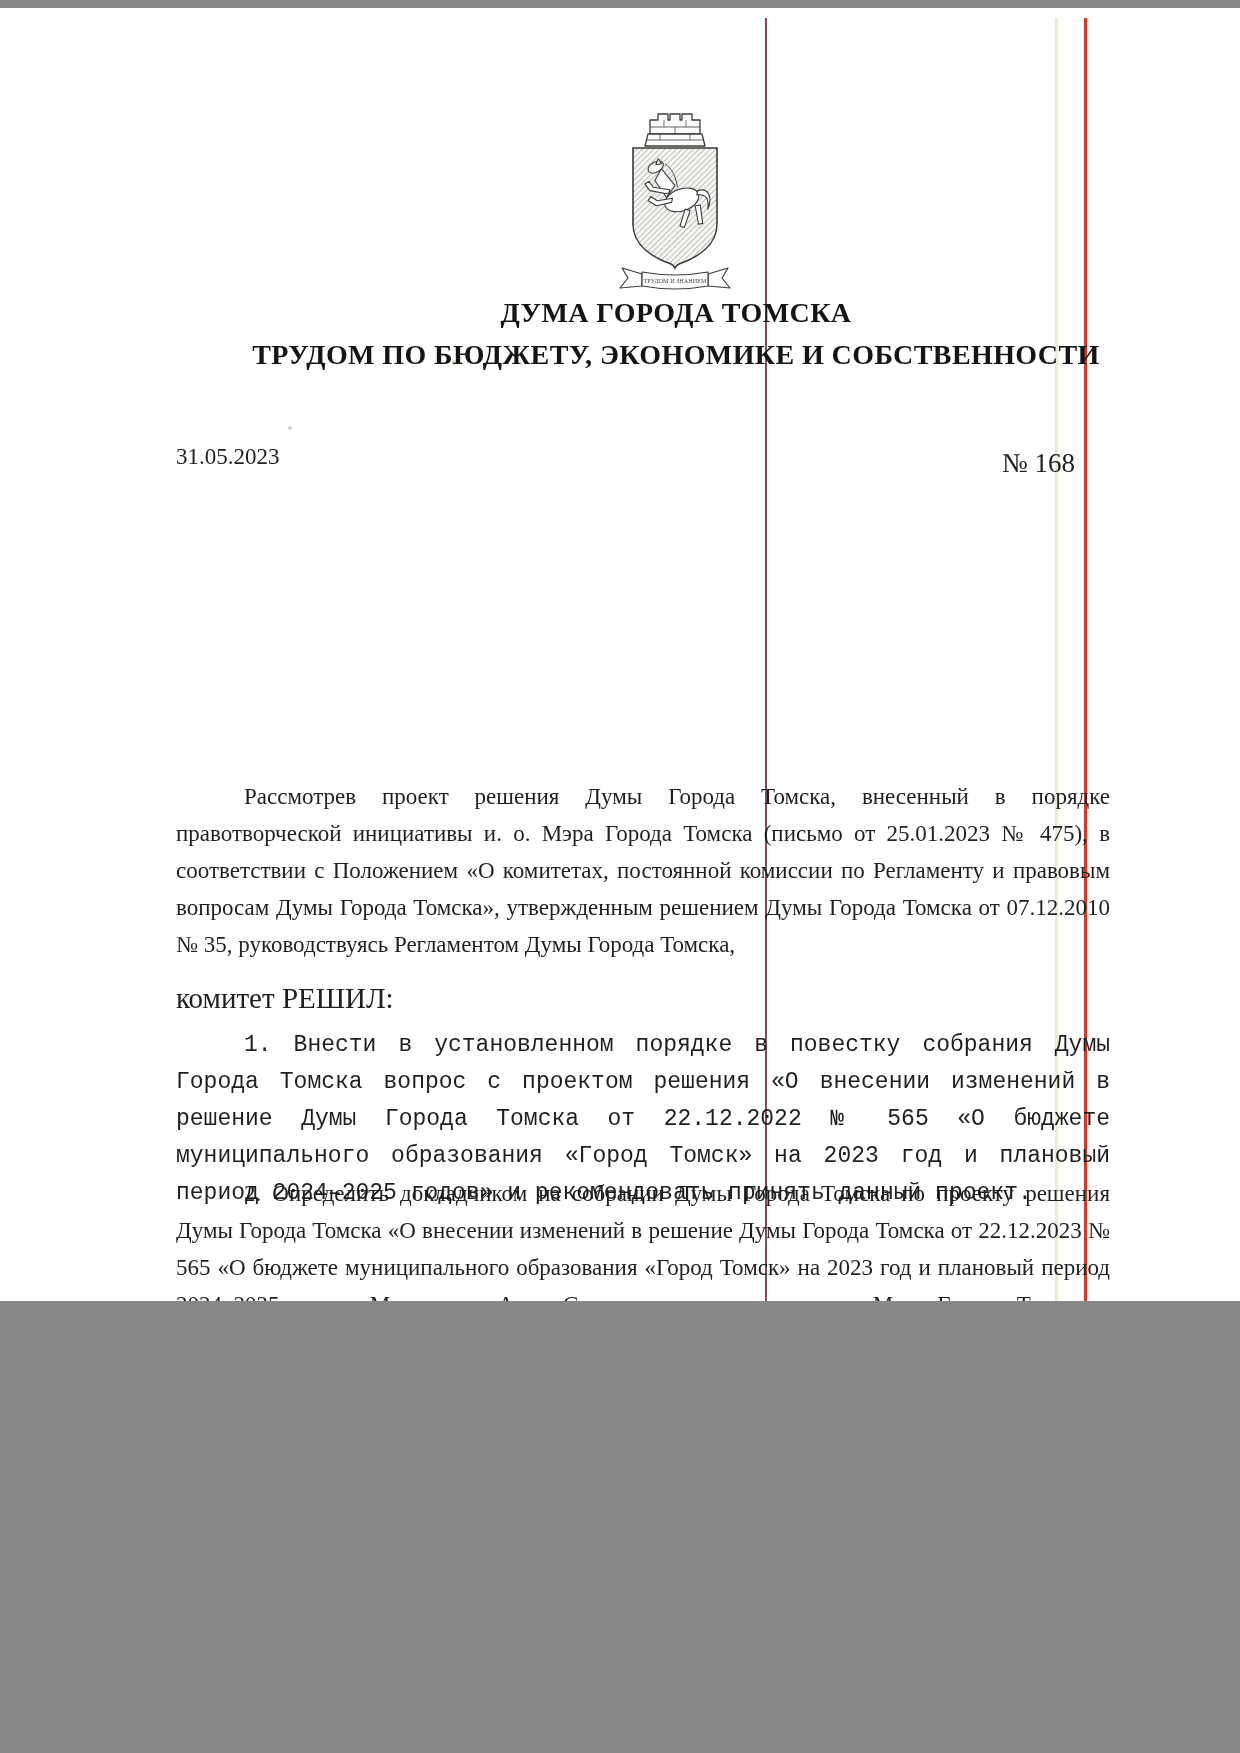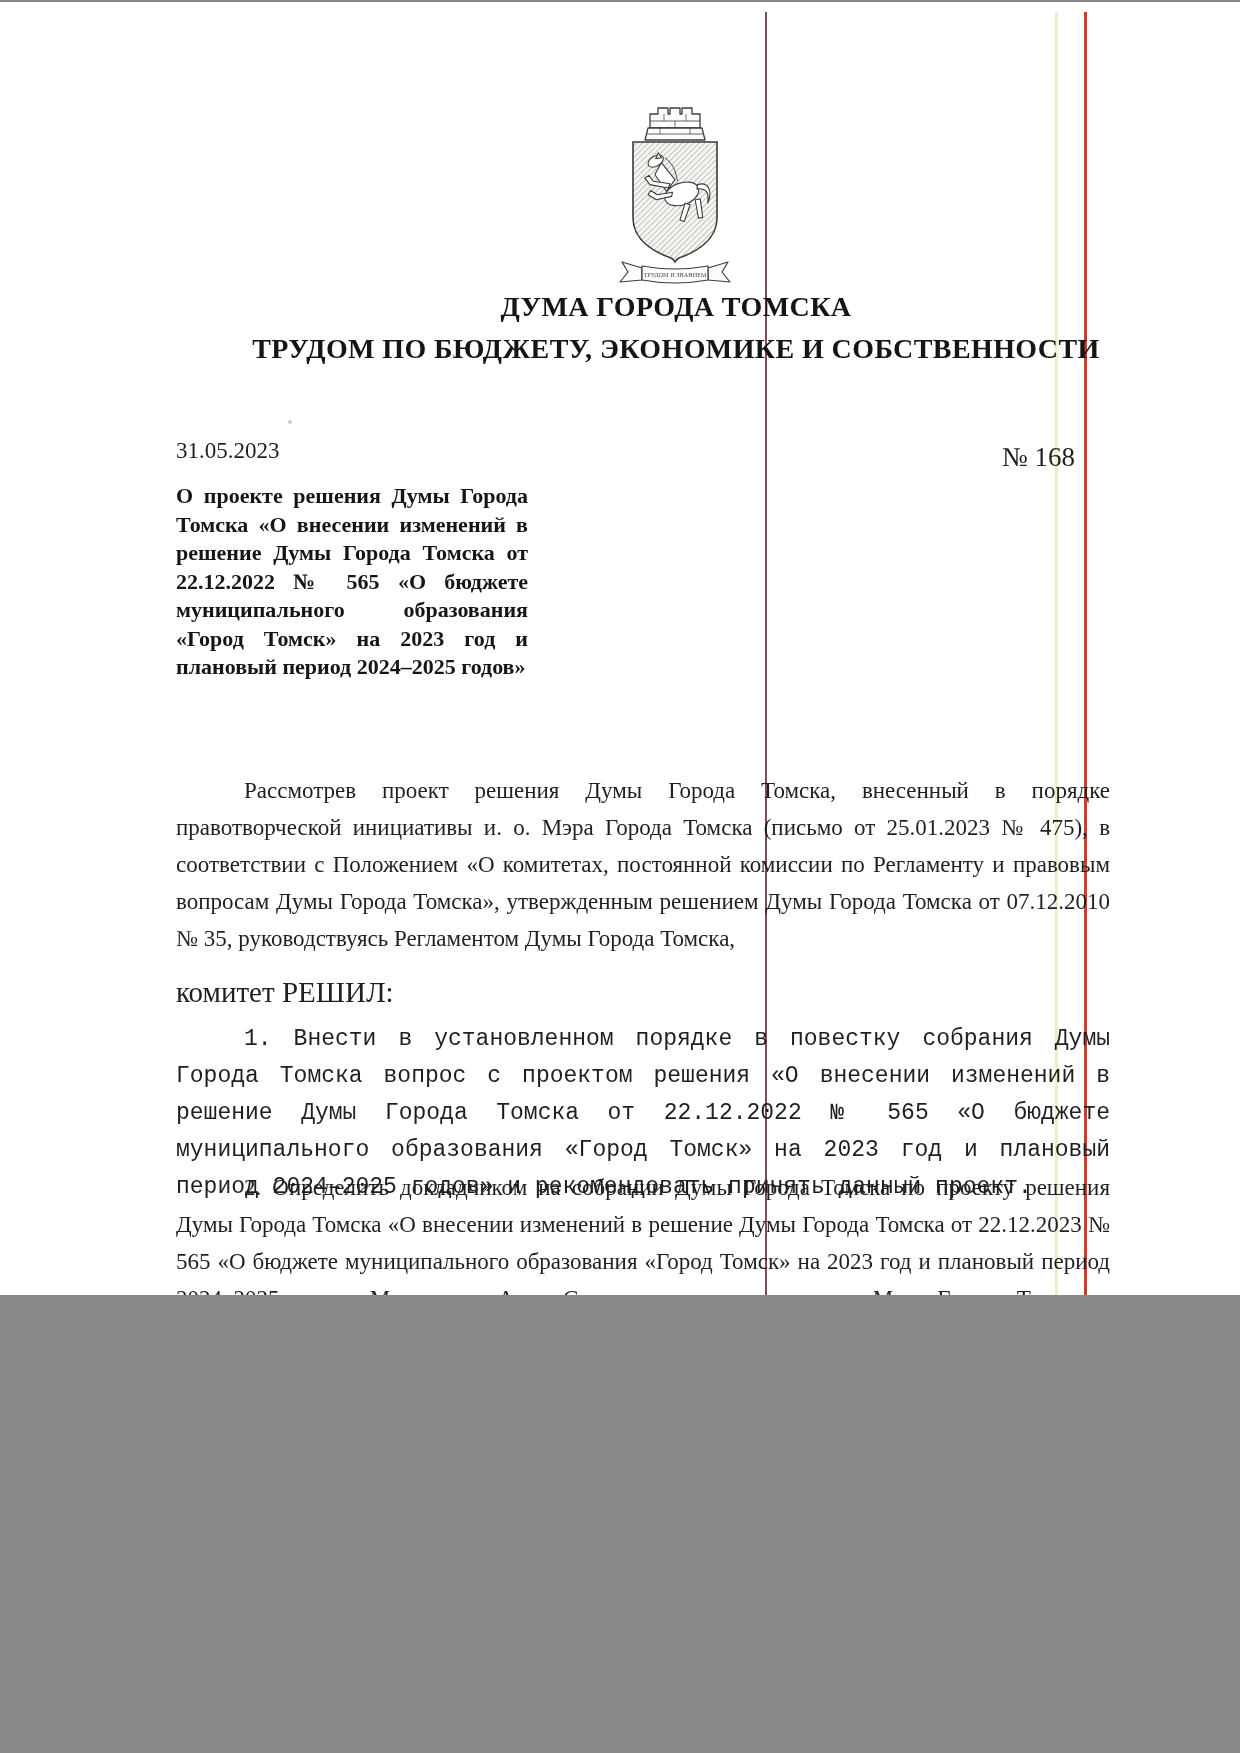--- a/index.html
+++ b/index.html
@@ -1,17 +1,17 @@
 <!DOCTYPE html>
 <html lang="ru"><head>
 <meta charset="utf-8">
 <style>
   html,body{margin:0;padding:0;background:#888;}
   .page{
-    position:relative;width:1240px;height:1293px;margin:2px auto;
+    position:relative;width:1240px;height:1293px;margin:8px auto;
     background:#ffffff;overflow:hidden;
     font-family:"Liberation Serif","DejaVu Serif",serif;
     color:#1f1f1f;
   }
   .abs{position:absolute;}
   .vline{position:absolute;top:10px;height:1722px;}
   .vline-fold{left:765px;width:2px;background:#82495f;}
   .vline-yellow{left:1055px;width:3px;background:#edeec4;}
   .vline-red{left:1084px;width:3px;
     background:linear-gradient(to bottom,#d43a28 0%,#d43a28 80%,#e4922b 95%,#eec449 100%);}
@@ -97,21 +97,20 @@
     </g>
     <text x="75" y="177" text-anchor="middle" font-size="6.2" fill="#4a4a4a" font-family="Liberation Serif, serif">ТРУДОМ И ЗНАНИЕМ</text>
   </svg>
 
   <div class="abs hdr" style="top:288px;">ДУМА ГОРОДА ТОМСКА</div>
   <div class="abs hdr" style="top:330px;">ТРУДОМ ПО БЮДЖЕТУ, ЭКОНОМИКЕ И СОБСТВЕННОСТИ</div>
 
   <div class="abs doc-date">31.05.2023</div>
   <div class="abs doc-number">№ 168</div>
 
-  <div class="abs subject">О проекте решения Думы Города Томска «О внесении изменений в решение Думы Города Томска от 22.12.2022 № 565 «О бюджете муниципального образования «Город Томск» на 2023 год и плановый период 2024–2025 годов»</div>
 
   <div class="abs body-par preamble">Рассмотрев проект решения Думы Города Томска, внесенный в порядке правотворческой инициативы и. о. Мэра Города Томска (письмо от 25.01.2023 № 475), в соответствии с Положением «О комитетах, постоянной комиссии по Регламенту и правовым вопросам Думы Города Томска», утвержденным решением Думы Города Томска от 07.12.2010 № 35, руководствуясь Регламентом Думы Города Томска,</div>
   <div class="abs resolve-lead">комитет РЕШИЛ:</div>
   <div class="abs body-par item-1">1. Внести в установленном порядке в повестку собрания Думы Города Томска вопрос с проектом решения «О внесении изменений в решение Думы Города Томска от 22.12.2022 № 565 «О бюджете муниципального образования «Город Томск» на 2023 год и плановый период 2024–2025 годов» и рекомендовать принять данный проект.</div>
   <div class="abs body-par item-2">2. Определить докладчиком на собрании Думы Города Томска по проекту решения Думы Города Томска «О внесении изменений в решение Думы Города Томска от 22.12.2023 № 565 «О бюджете муниципального образования «Город Томск» на 2023 год и плановый период 2024–2025 годов» Мальсагову Анну Сергеевну, и. о. заместителя Мэра Города Томска – начальника департамента финансов администрации Города Томска, содокладчиком Цин-Дэ-Шань Александра Андреевича, председателя комитета по бюджету, экономике и собственности.</div>
 
   <div class="abs sign-label">Председатель комитета</div>
   <div class="abs sign-name">А.А.Цин-Дэ-Шань</div>
 
   <svg class="abs" style="left:390px;top:1445px;" width="470" height="308" viewBox="0 0 470 308">

